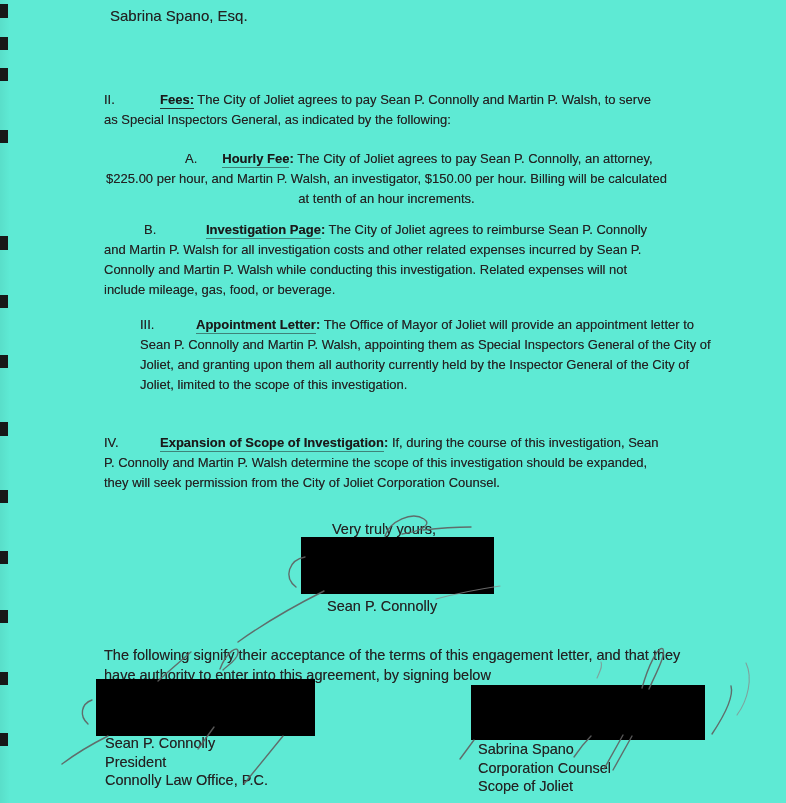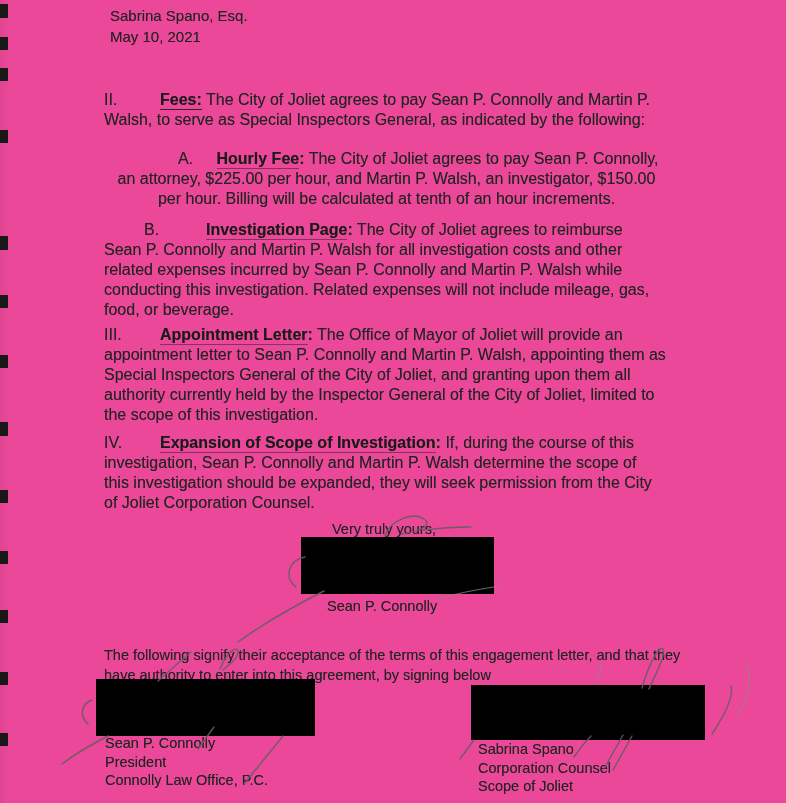--- a/index.html
+++ b/index.html
@@ -1,33 +1,33 @@
 <!DOCTYPE html>
 <html><head>
 <meta charset="utf-8">
 <style>
   html,body{margin:0;padding:0;background:#e8e8e8;}
   .page{
     position:relative;
     width:786px;height:803px;
-    background:#ec4899;
+    background:#5eead4;
     font-family:"Liberation Sans","DejaVu Sans",sans-serif;
     color:#232323;
     overflow:hidden;
   }
   .page::before{
     content:"";position:absolute;left:0;top:0;bottom:0;width:10px;
     background:linear-gradient(to right, rgba(0,0,0,0.05), rgba(0,0,0,0));
     pointer-events:none;
   }
   .txt{ text-shadow:0 0 0.5px rgba(45,45,45,0.55); }
   .header{position:absolute;left:110px;top:5px;font-size:15px;line-height:21px;}
   .sec{
     position:absolute;left:104px;margin:0;
-    font-size:16px;line-height:20px;
+    font-size:13px;line-height:20px;
   }
   .num{display:inline-block;width:56px;}
   .sec.sub .num{width:62px;margin-left:40px;}
   .sec-title{
     font-weight:bold;color:#1a1a1a;
     border-bottom:1px solid rgba(30,30,30,0.5);
     padding-bottom:0.5px;
   }
   .sec:first-of-type .sec-title{border-bottom:1.4px solid rgba(25,25,25,0.85);}
   .sec-colon{font-weight:bold;}
@@ -62,39 +62,38 @@
       <div class="edge-mark" style="top: 422px; height: 14px;"></div>
       <div class="edge-mark" style="top: 490px; height: 13px;"></div>
       <div class="edge-mark" style="top: 551px; height: 13px;"></div>
       <div class="edge-mark" style="top: 610px; height: 13px;"></div>
       <div class="edge-mark" style="top: 672px; height: 13px;"></div>
       <div class="edge-mark" style="top: 733px; height: 13px;"></div>
     </div>
 
   <div class="header txt">
     <div>Sabrina Spano, Esq.</div>
-    <div>May 10, 2021</div>
   </div>
 
   <p class="sec txt" style="top:90px;width:562px;">
     <span class="num">II.</span><span class="sec-title">Fees:</span><span class="sec-colon"></span>
     <span>The City of Joliet agrees to pay Sean P. Connolly and Martin P. Walsh, to serve as Special Inspectors General, as indicated by the following:</span>
   </p>
 
   <p class="sec sub txt" style="top:149px;width:565px;text-align:center;">
     <span class="num">A.</span><span class="sec-title">Hourly Fee</span><span class="sec-colon">:</span>
     <span>The City of Joliet agrees to pay Sean P. Connolly, an attorney, $225.00 per hour, and Martin P. Walsh, an investigator, $150.00 per hour. Billing will be calculated at tenth of an hour increments.</span>
   </p>
 
   <p class="sec sub txt" style="top:220px;width:550px;">
     <span class="num">B.</span><span class="sec-title">Investigation Page</span><span class="sec-colon">:</span>
     <span>The City of Joliet agrees to reimburse Sean P. Connolly and Martin P. Walsh for all investigation costs and other related expenses incurred by Sean P. Connolly and Martin P. Walsh while conducting this investigation.  Related expenses will not include mileage, gas, food, or beverage.</span>
   </p>
 
-  <p class="sec txt" style="top:325px;width:572px;">
+  <p class="sec txt" style="top:315px;width:572px;margin-left:36px;">
     <span class="num">III.</span><span class="sec-title">Appointment Letter</span><span class="sec-colon">:</span>
     <span>The Office of Mayor of Joliet will provide an appointment letter to Sean P. Connolly and Martin P. Walsh, appointing them as Special Inspectors General of the City of Joliet, and granting upon them all authority currently held by the Inspector General of the City of Joliet, limited to the scope of this investigation.</span>
   </p>
 
   <p class="sec txt" style="top:433px;width:558px;">
     <span class="num">IV.</span><span class="sec-title">Expansion of Scope of Investigation</span><span class="sec-colon">:</span>
     <span>If, during the course of this investigation, Sean P. Connolly and Martin P. Walsh determine the scope of this investigation should be expanded, they will seek permission from the City of Joliet Corporation Counsel.</span>
   </p>
 
   <div class="closing-salutation txt">Very truly yours,</div>

